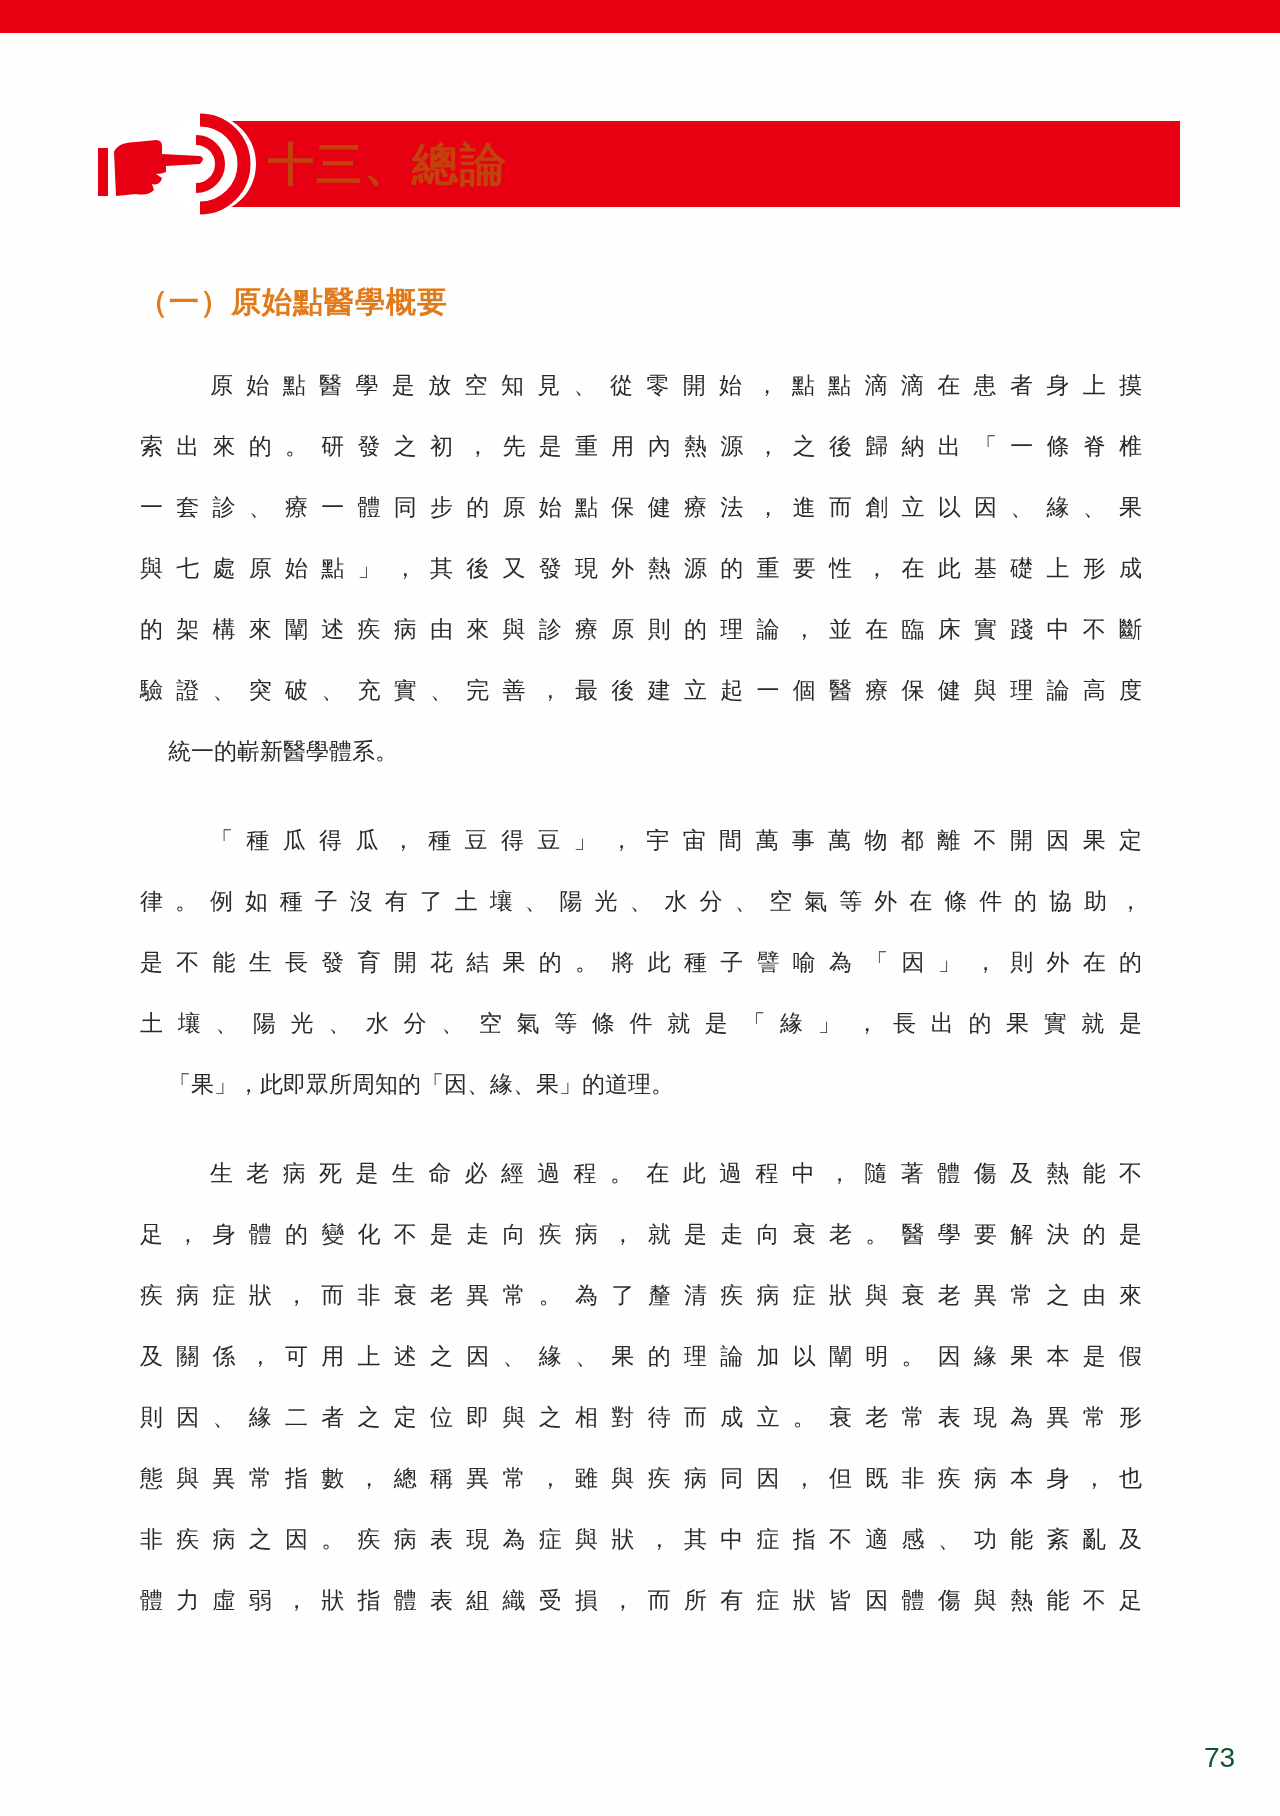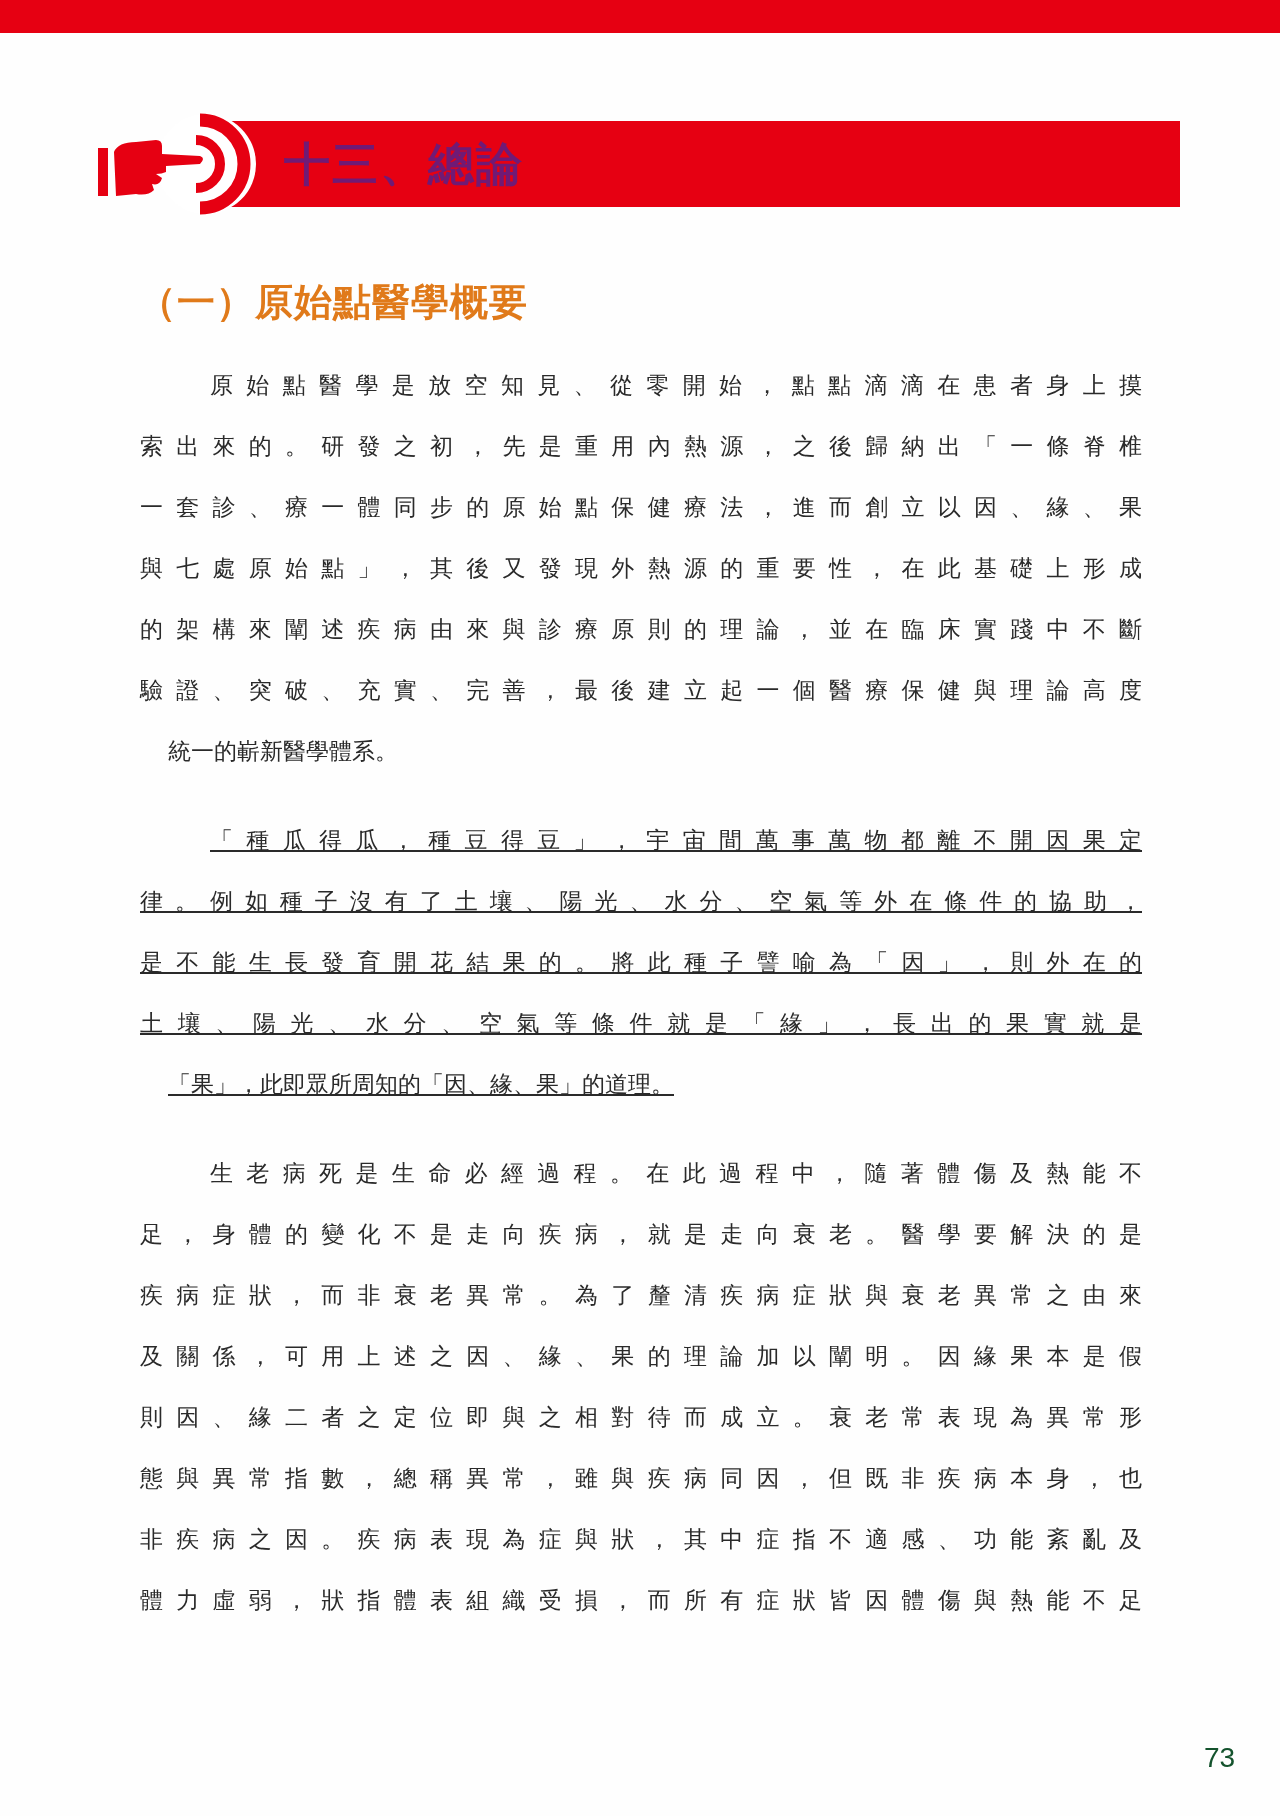--- a/index.html
+++ b/index.html
@@ -6,27 +6,27 @@
   body {
     width:1280px; height:1816px; position:relative; overflow:hidden;
     background:#fefefe;
     font-family:"DejaVu Sans","Liberation Sans",sans-serif;
     color:#2a2a2a;
   }
   .top-bar { position:absolute; left:0; top:0; width:1280px; height:33px; background:#e60012; }
   .chapter-banner { position:absolute; left:182px; top:121px; width:998px; height:86px; background:#e60012; }
   .chapter-icon { position:absolute; left:96px; top:112px; width:170px; height:104px; }
   .chapter-title {
-    position:absolute; left:284px; top:126px; height:76px; line-height:76px;
-    color:#701a75; font-size:46px; font-weight:bold; letter-spacing:2px;
+    position:absolute; left:268px; top:126px; height:76px; line-height:76px;
+    color:#c2410c; font-size:46px; font-weight:bold; letter-spacing:2px;
   }
   .section-title {
     position:absolute; left:138px; top:272px; height:60px; line-height:60px;
     color:#e07a1a; font-family:"DejaVu Serif","Liberation Serif",serif;
-    font-size:38px; font-weight:bold; letter-spacing:1px;
+    font-size:30px; font-weight:bold; letter-spacing:1px;
   }
   .body-text { position:absolute; left:140px; width:1002px; }
   .line {
     display:block; height:61px; line-height:61px;
     font-size:23px; white-space:nowrap; text-align:justify; text-align-last:justify;
     letter-spacing:0px;
   }
   .line.last { text-align-last:left;margin-left:28px; }
   .line.indent { padding-left:70px; }
   .page-number {
@@ -60,21 +60,21 @@
 <div class="body-text" style="top:355px;">
   <span class="line indent">原始點醫學是放空知見、從零開始，點點滴滴在患者身上摸</span>
   <span class="line">索出來的。研發之初，先是重用內熱源，之後歸納出「一條脊椎</span>
   <span class="line">一套診、療一體同步的原始點保健療法，進而創立以因、緣、果</span>
   <span class="line">與七處原始點」，其後又發現外熱源的重要性，在此基礎上形成</span>
   <span class="line">的架構來闡述疾病由來與診療原則的理論，並在臨床實踐中不斷</span>
   <span class="line">驗證、突破、充實、完善，最後建立起一個醫療保健與理論高度</span>
   <span class="line last">統一的嶄新醫學體系。</span>
 </div>
 
-<div class="body-text" style="top:810px;text-decoration:underline;">
+<div class="body-text" style="top:810px;">
   <span class="line indent">「種瓜得瓜，種豆得豆」，宇宙間萬事萬物都離不開因果定</span>
   <span class="line">律。例如種子沒有了土壤、陽光、水分、空氣等外在條件的協助，</span>
   <span class="line">是不能生長發育開花結果的。將此種子譬喻為「因」，則外在的</span>
   <span class="line">土壤、陽光、水分、空氣等條件就是「緣」，長出的果實就是</span>
   <span class="line last">「果」，此即眾所周知的「因、緣、果」的道理。</span>
 </div>
 
 <div class="body-text" style="top:1143px;">
   <span class="line indent">生老病死是生命必經過程。在此過程中，隨著體傷及熱能不</span>
   <span class="line">足，身體的變化不是走向疾病，就是走向衰老。醫學要解決的是</span>

